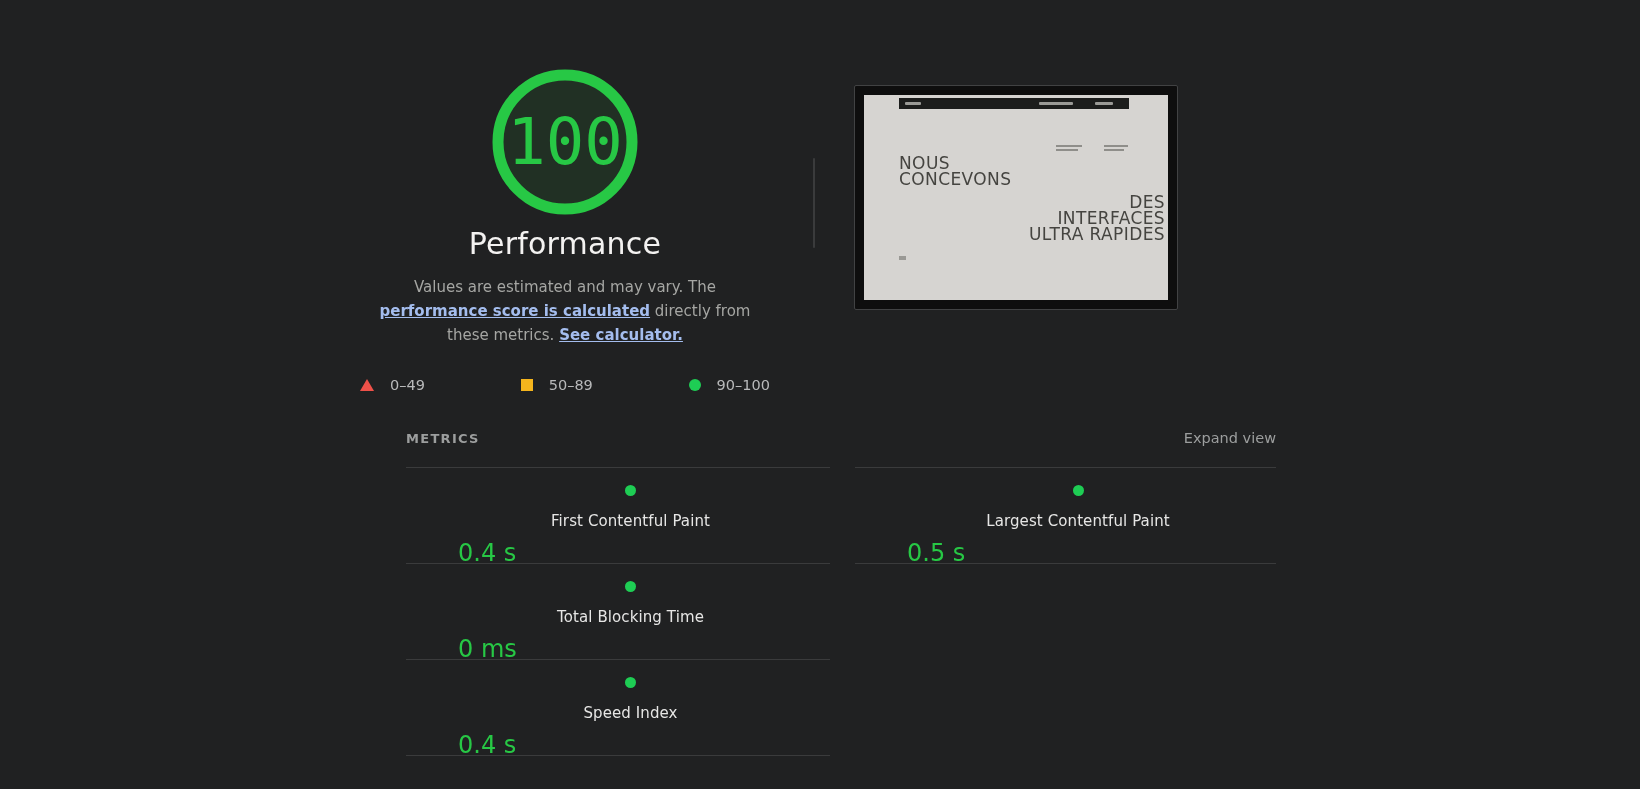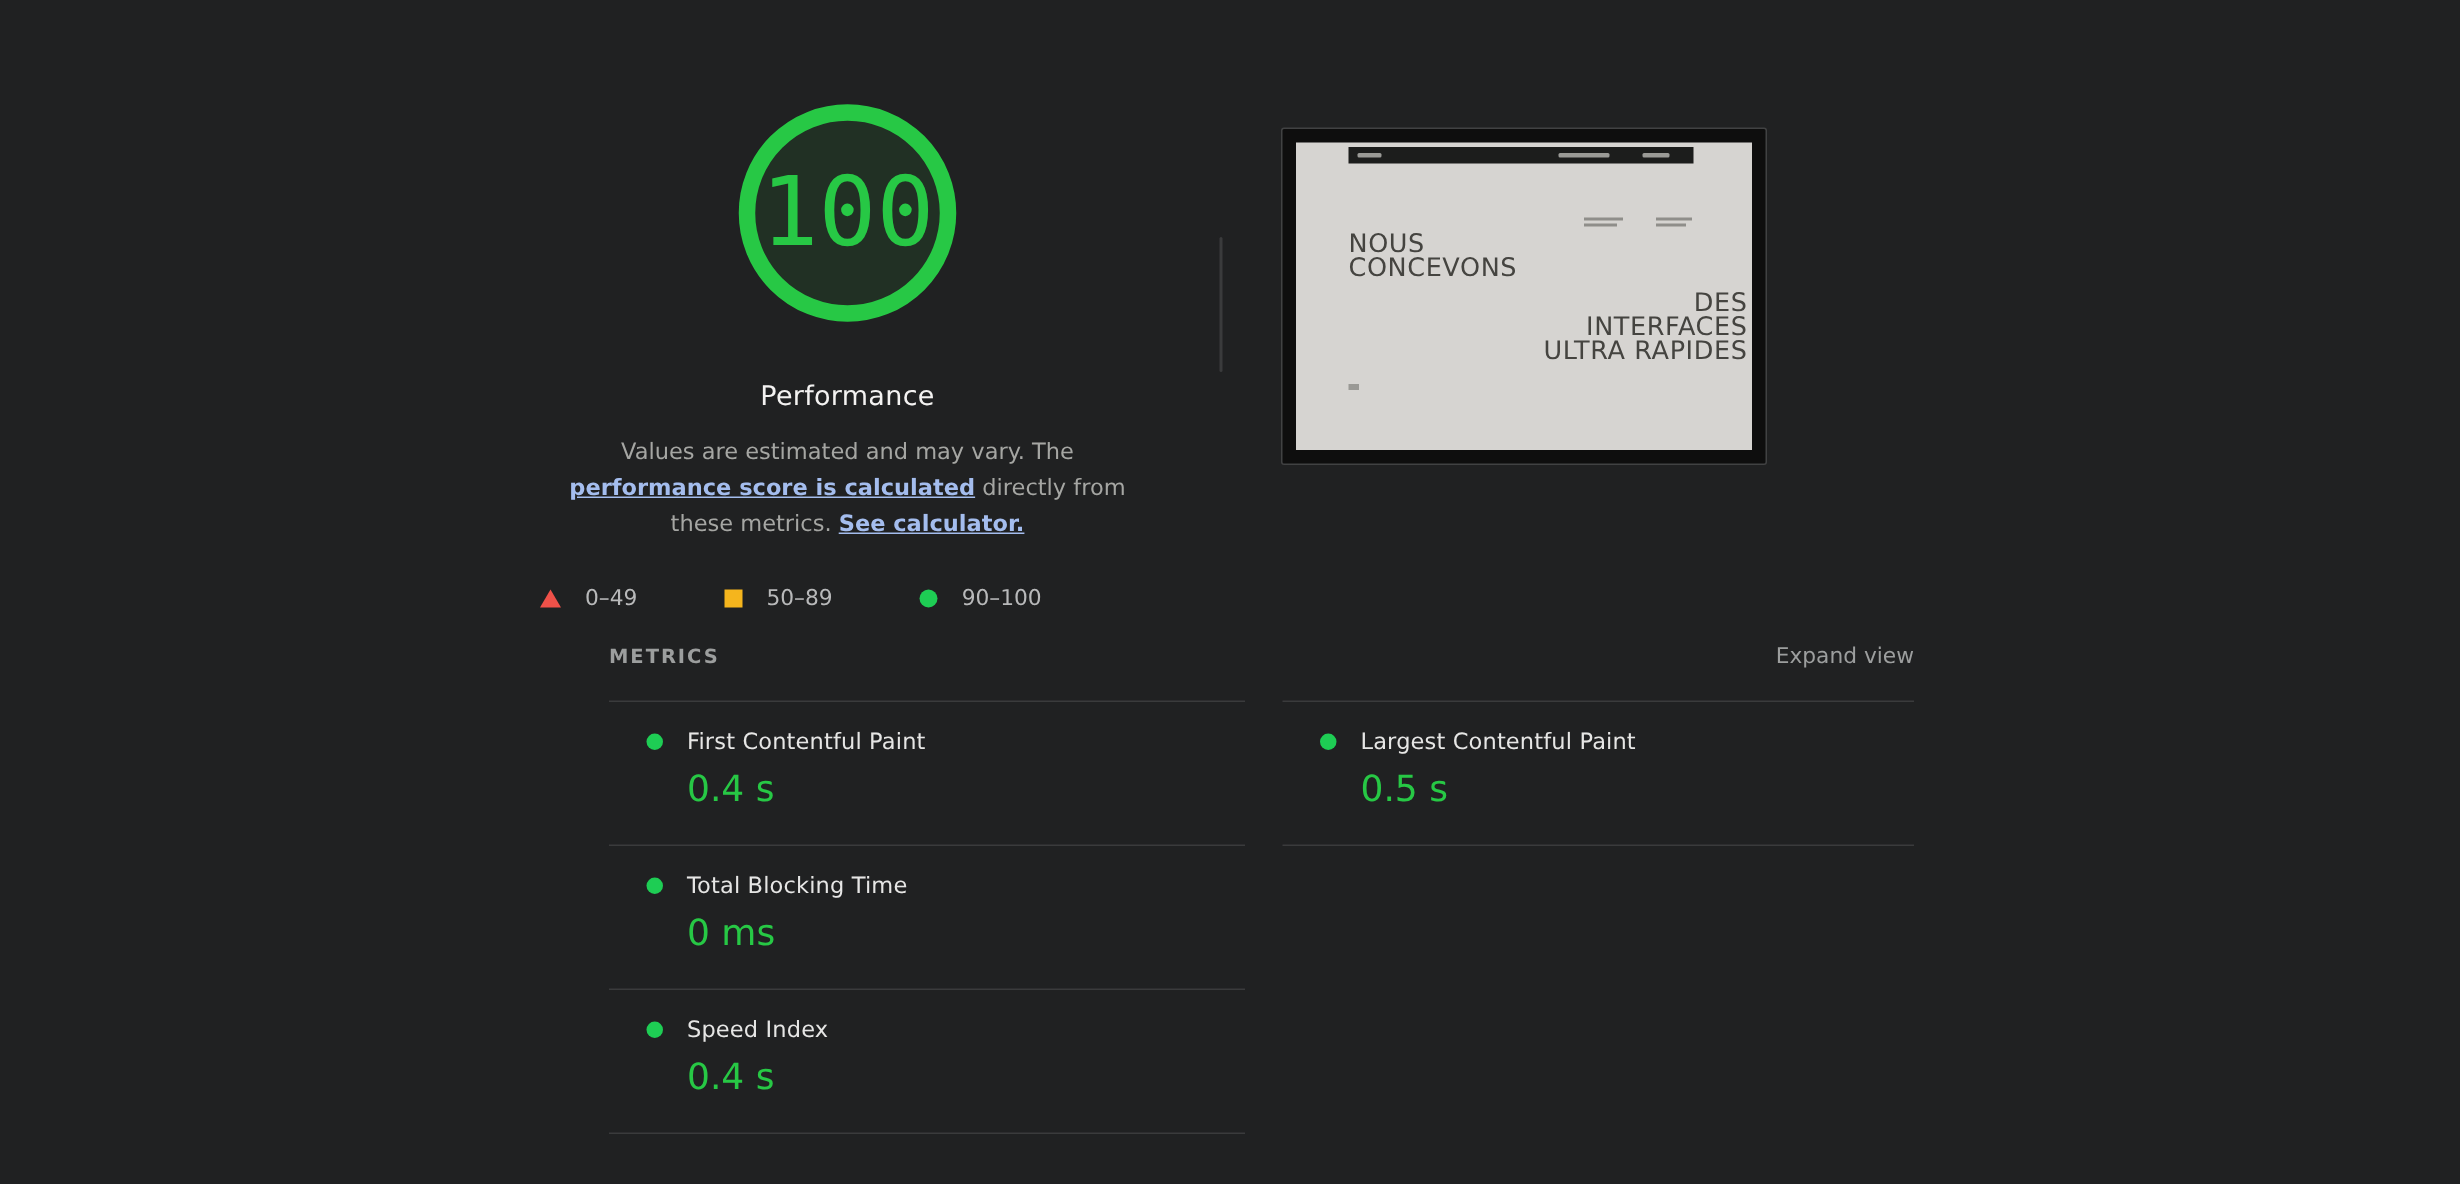--- a/index.html
+++ b/index.html
@@ -25,27 +25,27 @@
   
   .summary{position:absolute;left:360px;top:68px;width:410px;text-align:center;}
   .gauge-wrap{position:relative;width:148px;height:148px;margin:0 auto;}
   .gauge-svg{position:absolute;left:0;top:0;}
   .gauge-score{
     position:absolute;left:0;top:0;width:148px;height:148px;
     display:flex;align-items:center;justify-content:center;
     font-family:"DejaVu Sans Mono","Liberation Mono",monospace;
     font-size:64px;color:var(--green);
   }
-  .gauge-label{margin-top:38px;font-size:18px;color:var(--title-white);letter-spacing:.2px;}
+  .gauge-label{margin-top:10px;font-size:30px;color:var(--title-white);letter-spacing:.2px;}
   .gauge-desc{
     margin:14px auto 0;width:400px;font-size:15px;line-height:1.6;
     color:var(--text-body);
   }
   .gauge-desc a{color:var(--link);text-decoration:underline;font-weight:bold;}
-  .legend{margin-top:30px;display:flex;justify-content:flex-start;align-items:center;gap:58px;}
+  .legend{margin-top:30px;display:flex;justify-content:space-between;align-items:center;gap:58px;}
   .legend-item{display:flex;align-items:center;gap:16px;font-size:14.5px;color:#b8b9ba;}
   .shape-triangle{width:0;height:0;border-left:7px solid transparent;border-right:7px solid transparent;border-bottom:12px solid var(--red);}
   .shape-square{width:12px;height:12px;background:var(--orange);}
   .shape-circle{width:12px;height:12px;border-radius:50%;background:var(--dot-green);}
 
   
   .v-sep{position:absolute;left:813px;top:158px;width:2px;height:90px;background:var(--divider);border-radius:1px;}
 
   
   .thumb{
@@ -74,21 +74,21 @@
   .thumb-mark{position:absolute;left:35px;top:161px;width:7px;height:4px;background:#9a9995;}
 
   
   .metrics{position:absolute;left:378px;top:430px;width:870px;margin-left:28px;}
   .metrics-header{display:flex;justify-content:space-between;align-items:center;margin-bottom:21px;}
   .metrics-title{font-size:13px;letter-spacing:1.3px;color:var(--text-gray);font-weight:bold;}
   .expand-view{font-size:14.5px;color:var(--text-gray);cursor:pointer;}
   .metrics-grid{display:grid;grid-template-columns:424px 421px;column-gap:25px;align-items:start;}
   .metric-col{border-bottom:1px solid var(--divider);}
   .metric-item{box-sizing:border-box;height:96px;border-top:1px solid var(--divider);padding:17px 0 0 25px;}
-  .metric-name-row{display:flex;align-items:center;gap:16px;}
+  .metric-name-row{display:flex;align-items:center;gap:16px;flex-direction:column;}
   .metric-dot{width:11px;height:11px;border-radius:50%;background:var(--dot-green);flex:none;}
   .metric-name{font-size:15px;color:var(--text-light);font-weight:500;letter-spacing:.1px;}
   .metric-value{margin:9px 0 0 27px;font-size:24px;color:var(--green);}
 </style>
 </head>
 <body>
 
 <div class="report">
 
   <div class="summary">

